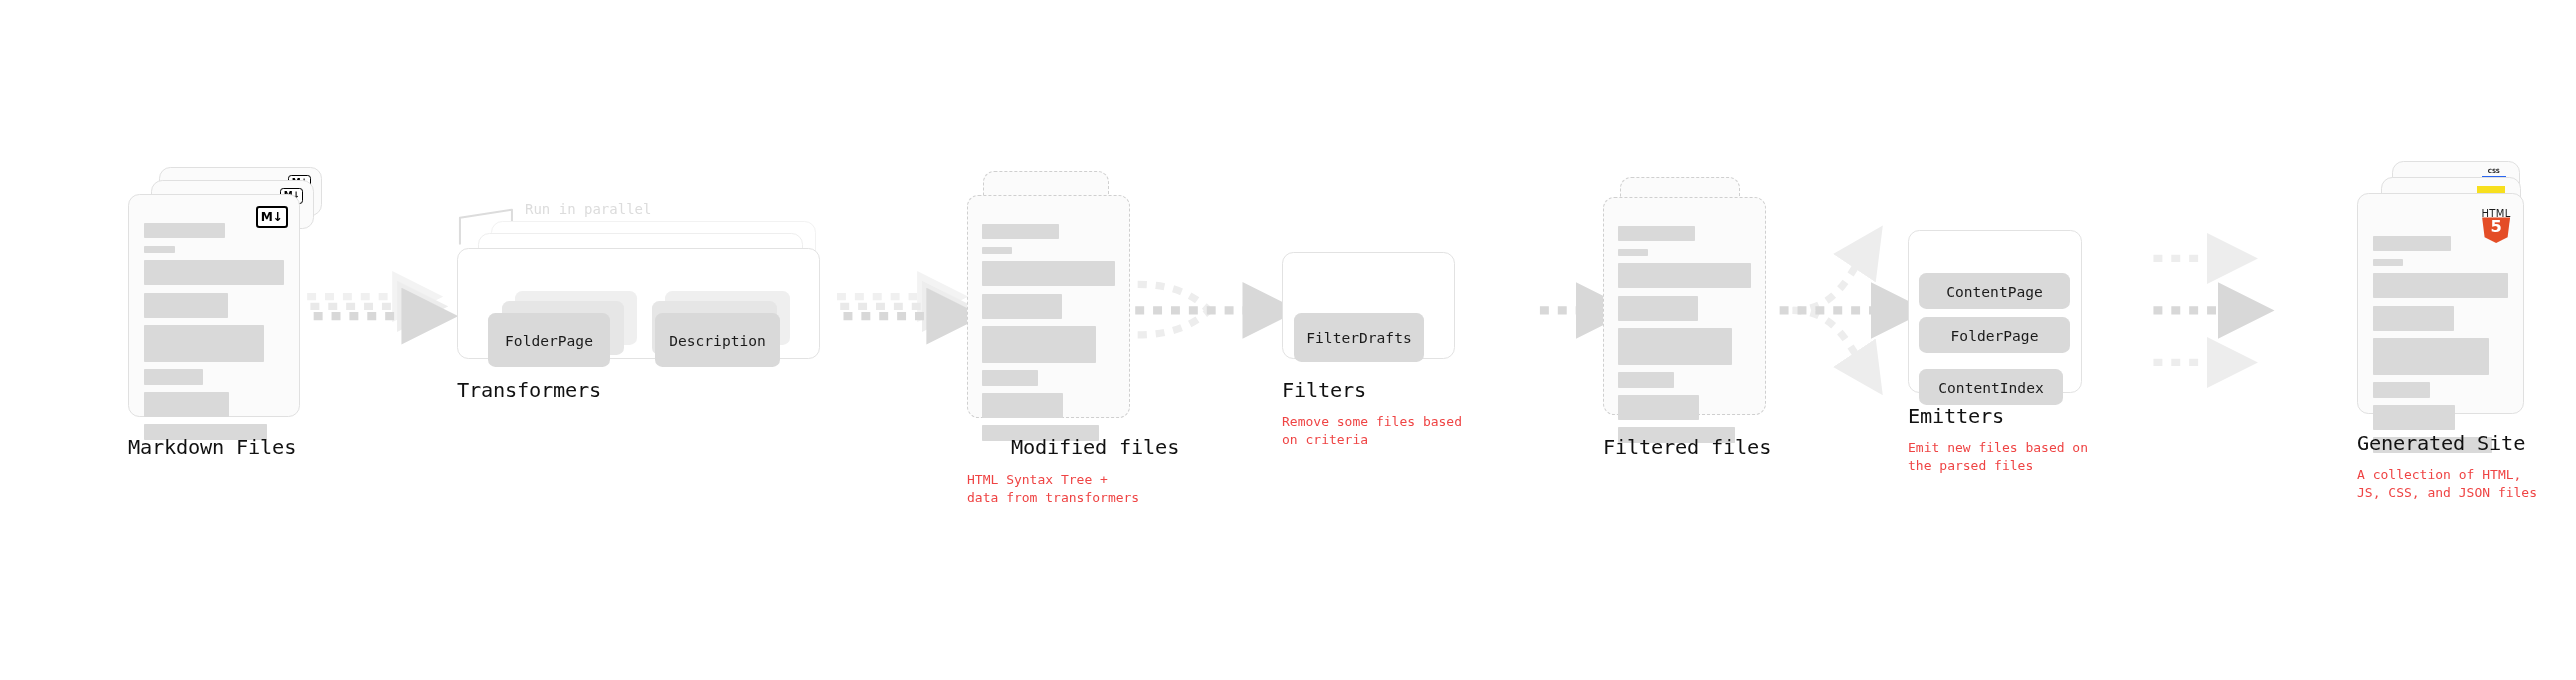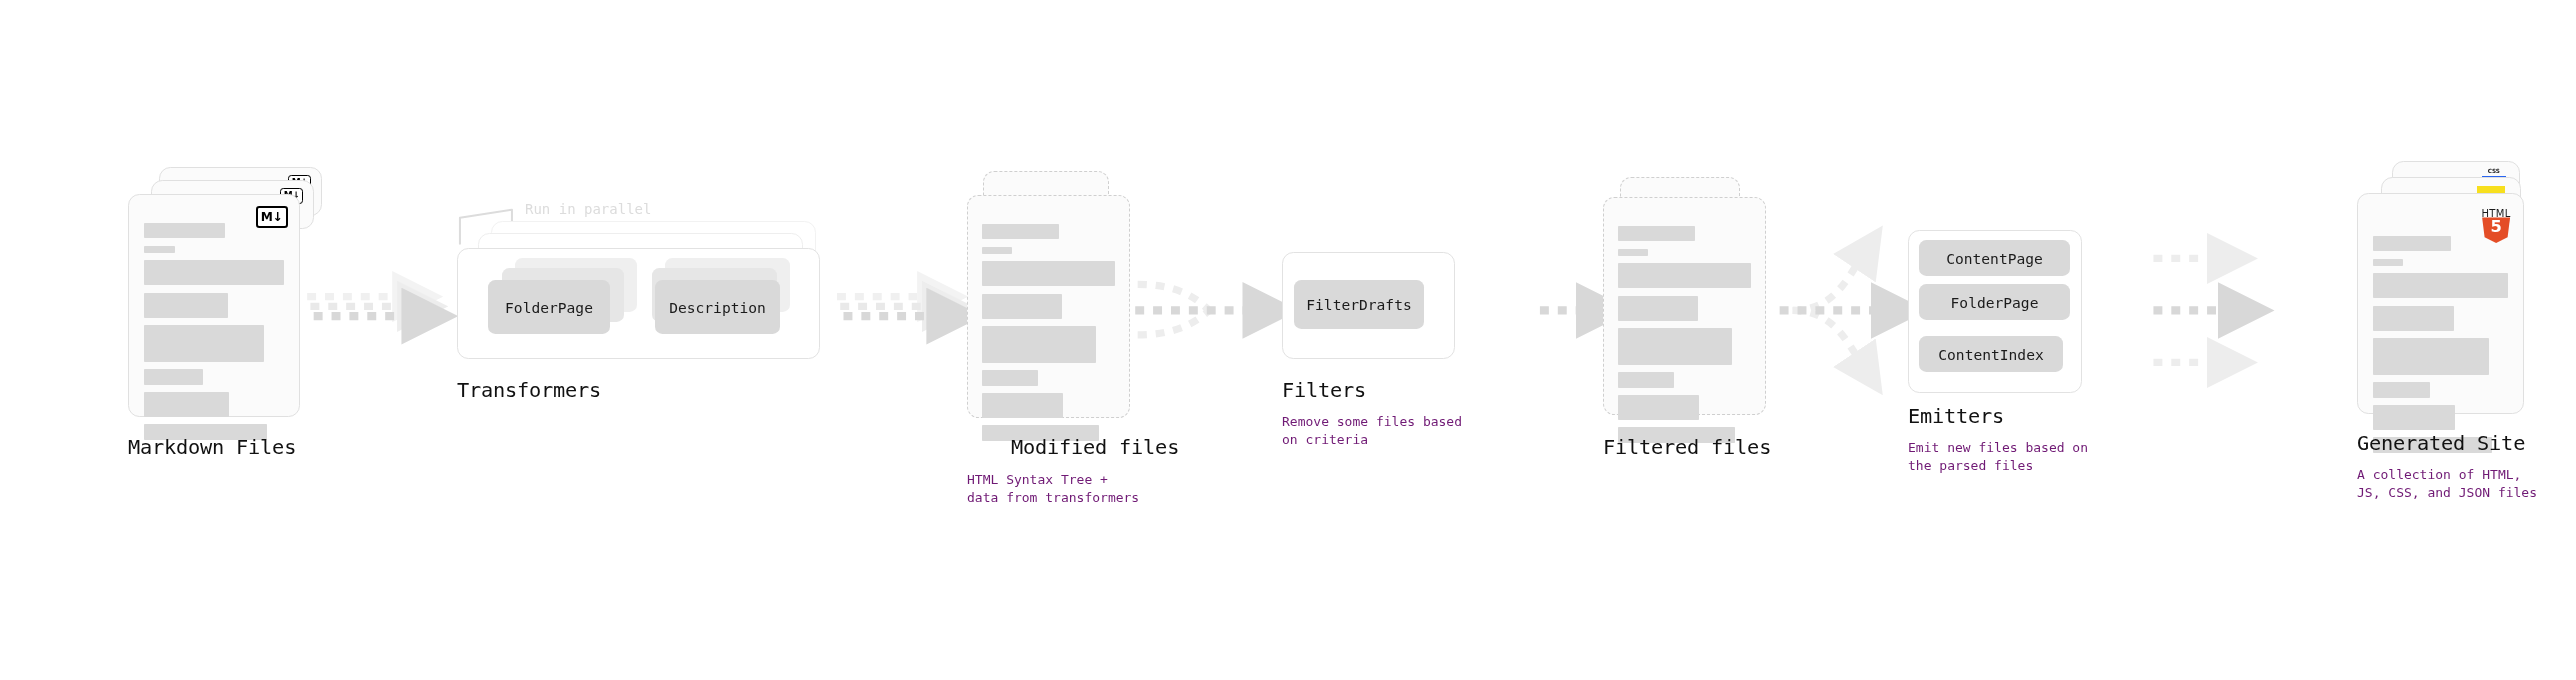--- a/index.html
+++ b/index.html
@@ -111,34 +111,35 @@
     position: absolute;
     background: #d9d9d9;
     border-radius: 7.3px;
     display: flex;
     align-items: center;
     justify-content: center;
     color: #1b1b1b;
     font-size: 14.6px;
     letter-spacing: 0px;
     box-sizing: border-box;
+    margin-top: 33px;
   }
 
   
   .title {
     position: absolute;
     font-size: 20.3px;
     color: #111111;
     white-space: nowrap;
     letter-spacing: -0.2px;
   }
   .desc {
     position: absolute;
     font-size: 13px;
-    color: #701a75;
+    color: #ef4444;
     line-height: 18px;
     white-space: pre-line;
   }
   .mini-label {
     position: absolute;
     font-size: 14px;
     color: #dcdcdc;
     white-space: nowrap;
   }
   .bullets {

